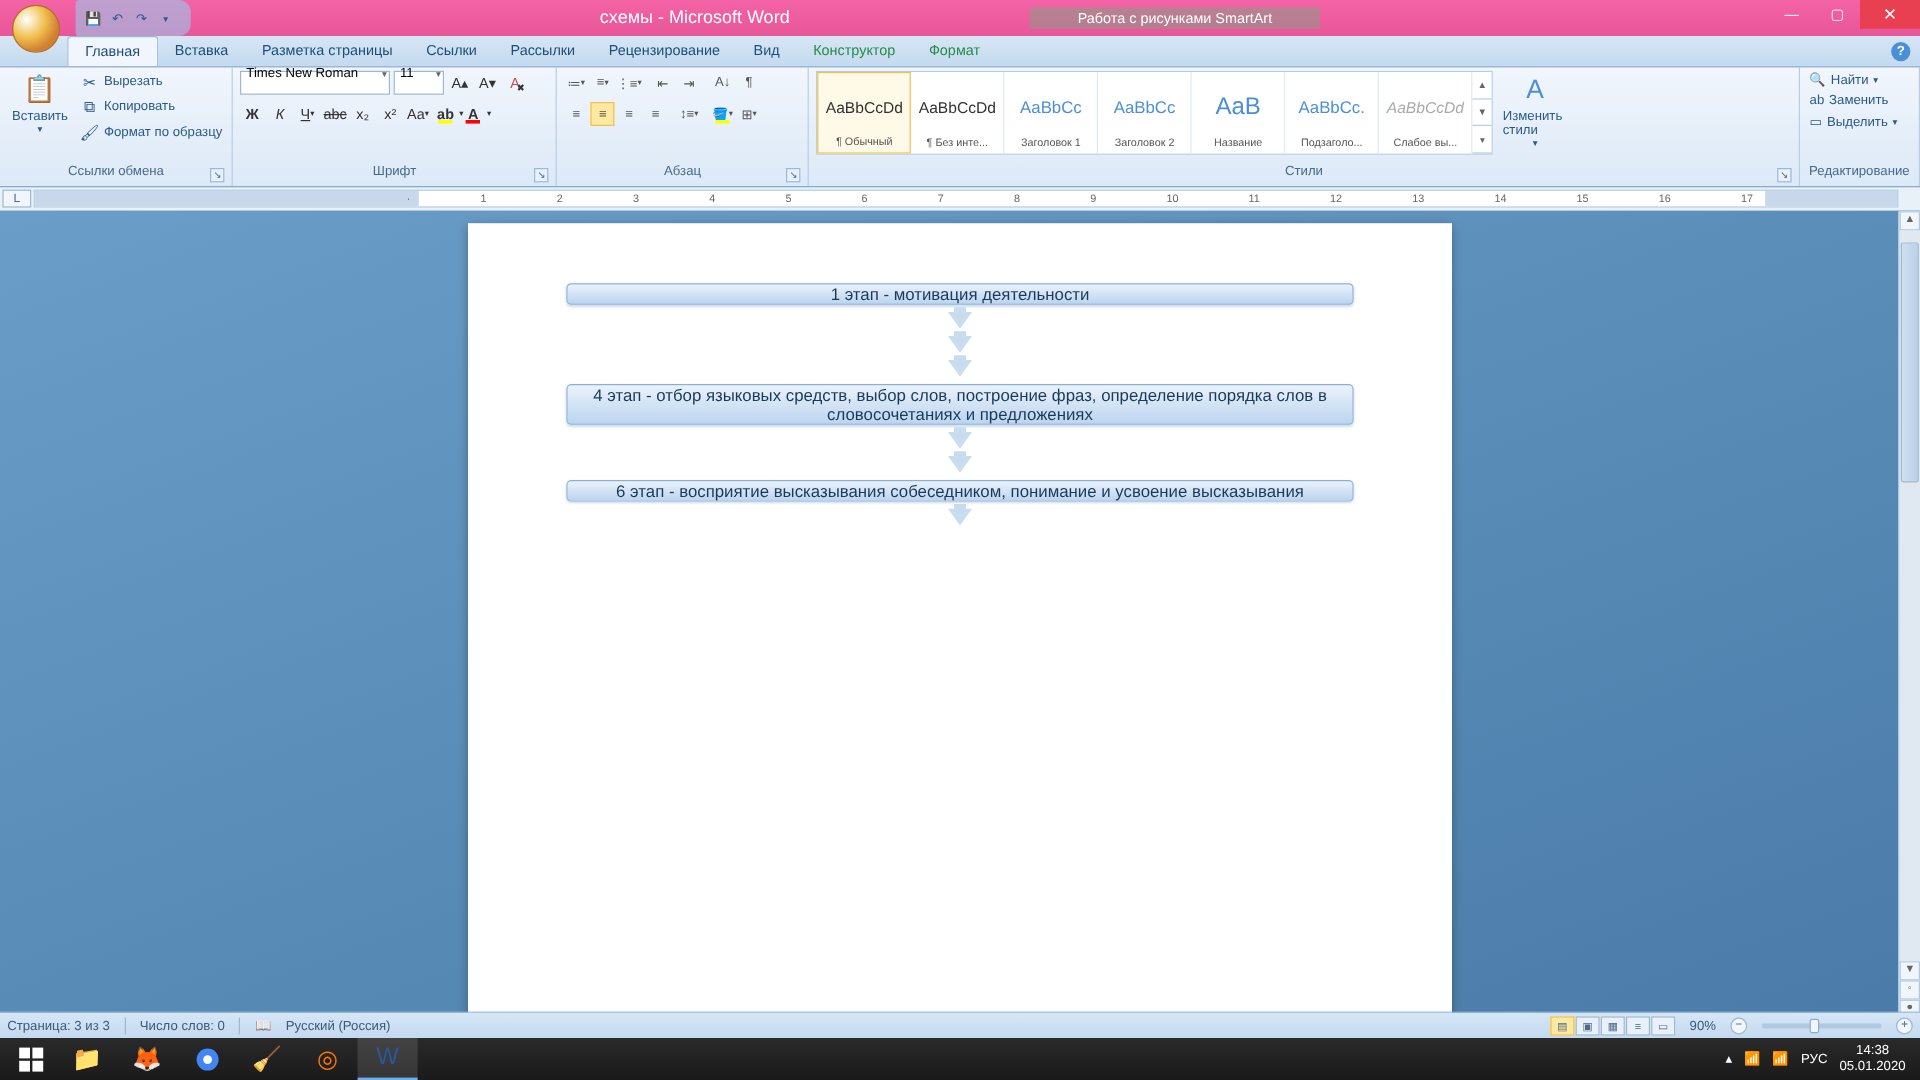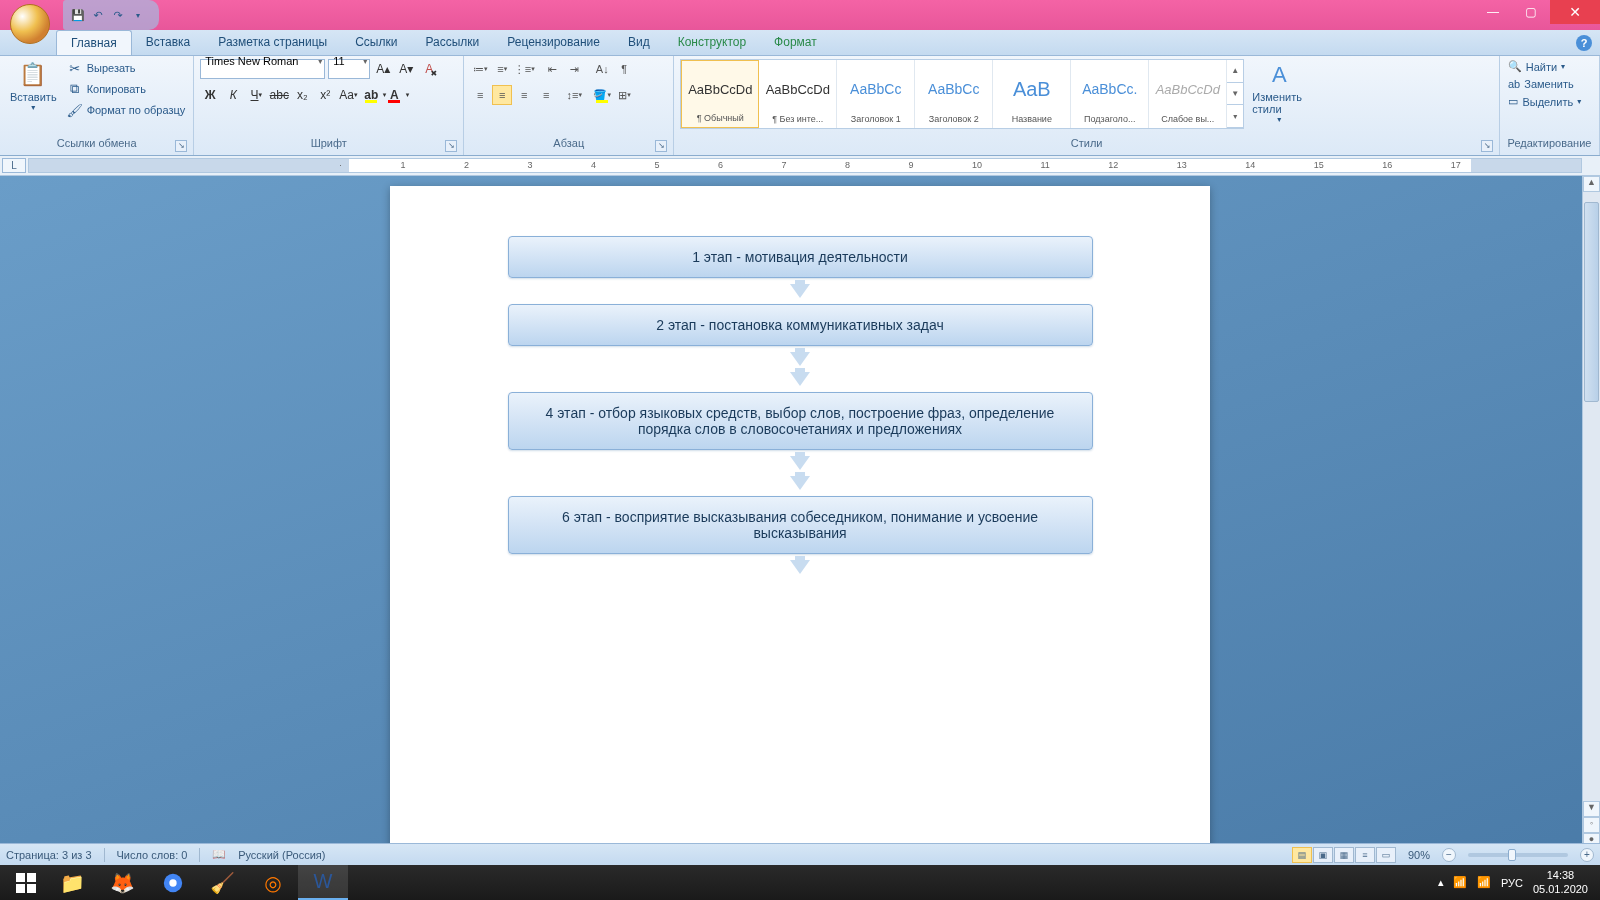--- a/index.html
+++ b/index.html
@@ -70,21 +70,21 @@
 
 
 .doc-area { position: absolute; top: 176px; bottom: 35px; left: 0; right: 0; background: linear-gradient(160deg, #6a9dc8, #4a7ba8); overflow: hidden; display:flex; justify-content:center;}
 .vscroll { position: absolute; right: 0; top: 0; bottom: 0; width: 18px; background: #e8f0f8; border-left: 1px solid #b0c8e0; display:flex; flex-direction:column;}
 .vscroll .sbtn { height: 16px; font-size: 9px; text-align:center; color:#666; border:1px solid #b0c8e0; background:#f0f6fc;}
 .vscroll .strack { flex:1; background:#e0e8f2; position:relative;}
 .vscroll .thumb { position:absolute; left:1px; right:1px; top: 10px; height: 200px; background: linear-gradient(90deg,#d0e0f0,#b8d0e8); border:1px solid #a0b8d0; border-radius:2px;}
 
 .page { width: 820px; min-height: 1000px; background: #fff; box-shadow: 0 2px 8px rgba(0,0,0,0.3); margin-top: 10px; padding: 50px 60px; }
 .smartart { display: flex; flex-direction: column; align-items: center; gap: 6px; font-family: "Times New Roman", serif; }
-.sa-box { width: 585px; background: linear-gradient(#eaf2fb, #bcd5ef); border: 1px solid #8ab0d8; border-radius: 4px; padding: 12px 14px; text-align: center; font-size: 14px; color: #1a3a5a; box-shadow: 0 1px 2px rgba(100,140,180,0.3);}
+.sa-box { width: 656px; background: linear-gradient(#eaf2fb, #bcd5ef); border: 1px solid #8ab0d8; border-radius: 4px; padding: 0 14px; text-align: center; font-size: 14px; color: #1a3a5a; box-shadow: 0 1px 2px rgba(100,140,180,0.3);}
 .sa-arrow { width: 0; height: 0; border-left: 10px solid transparent; border-right: 10px solid transparent; border-top: 14px solid #c8dcf0; position:relative;}
 .sa-arrow::before { content:""; position:absolute; top:-18px; left:-5px; width:10px; height:6px; background:#c8dcf0;}
 
 
 .statusbar { position: absolute; bottom: 35px; left: 0; right: 0; height: 22px; background: linear-gradient(#d6e6f5, #c4daf0); border-top: 1px solid #9ab8d8; display: flex; align-items: center; font-size: 11px; color: #3a5a7a; padding: 0 6px; gap: 12px;}
 .statusbar .sep { width:1px; height: 14px; background: #a0b8d0;}
 .statusbar .spacer { flex: 1; }
 .view-btns { display: flex; gap: 1px;}
 .view-btn { width: 20px; height: 16px; border: 1px solid #a0b8d0; background: #e8f0fa; font-size:9px; display:flex; align-items:center; justify-content:center; color:#4a6a8a;}
 .view-btn.sel { background: #ffe8a0; border-color:#f0c050;}
@@ -105,20 +105,24 @@
 </head>
 <body>
 
 <div class="titlebar">
   <div class="office-btn"></div>
   <div class="qat">
     <div class="qat-btn">💾</div>
     <div class="qat-btn">↶</div>
     <div class="qat-btn">↷</div>
     <div class="qat-btn" style="font-size:8px;">▾</div>
+  </div>
+  <div class="titlebar-text">
+    <span>схемы - Microsoft Word</span>
+    <span class="titlebar-context">Работа с рисунками SmartArt</span>
   </div>
   <div class="win-btns">
     <div class="win-btn">—</div>
     <div class="win-btn">▢</div>
     <div class="win-btn close">✕</div>
   </div>
 </div>
 
 <div class="tab-row">
 
@@ -336,21 +340,20 @@
         <span>17</span>
     </div>
   </div>
 </div>
 
 <div class="doc-area">
   <div class="page">
     <div class="smartart" id="smartart-host">
         <div class="sa-box">1 этап - мотивация деятельности</div>
         <div class="sa-arrow"></div>
-        <div class="sa-box">2 этап - постановка коммуникативных задач</div>
         <div class="sa-arrow"></div>
         <div class="sa-arrow"></div>
         <div class="sa-box">4 этап - отбор языковых средств, выбор слов, построение фраз, определение порядка слов в словосочетаниях и предложениях</div>
         <div class="sa-arrow"></div>
         <div class="sa-arrow"></div>
         <div class="sa-box">6 этап - восприятие высказывания собеседником, понимание и усвоение высказывания</div>
         <div class="sa-arrow"></div>
       </div>
   </div>
   <div class="vscroll">

